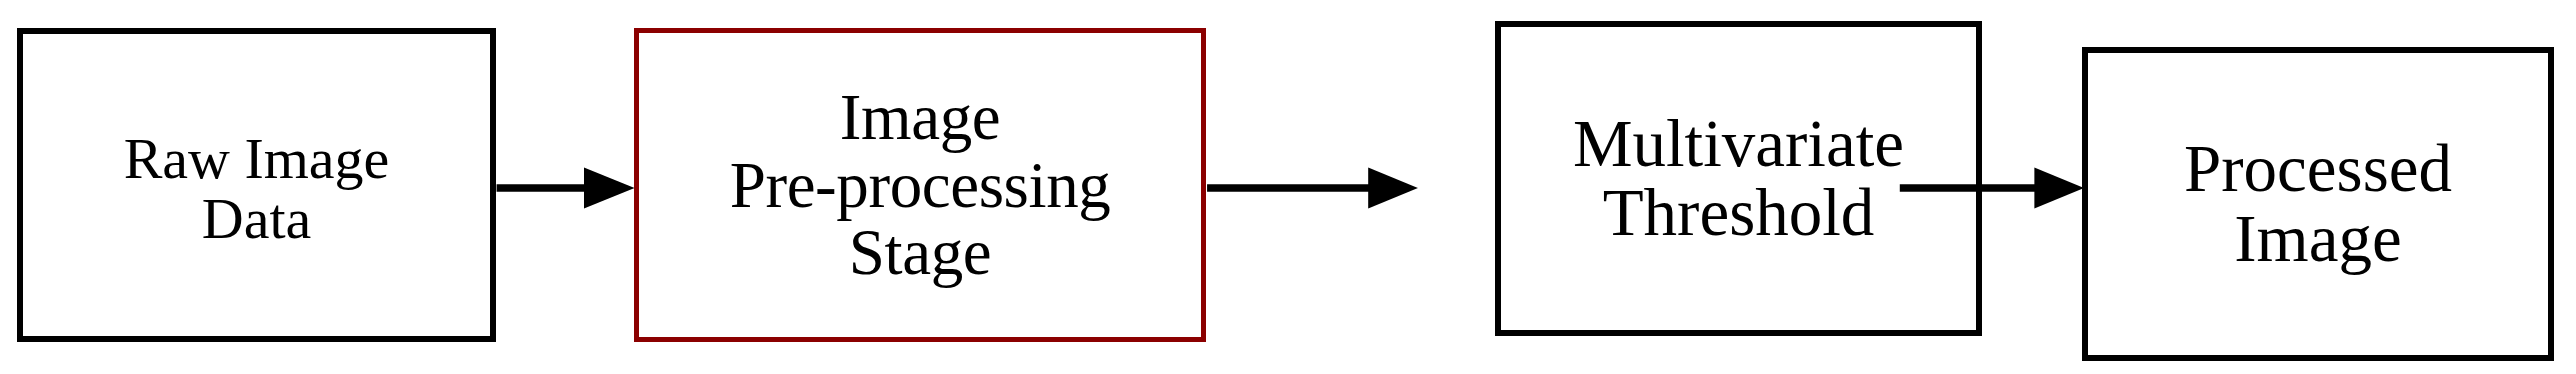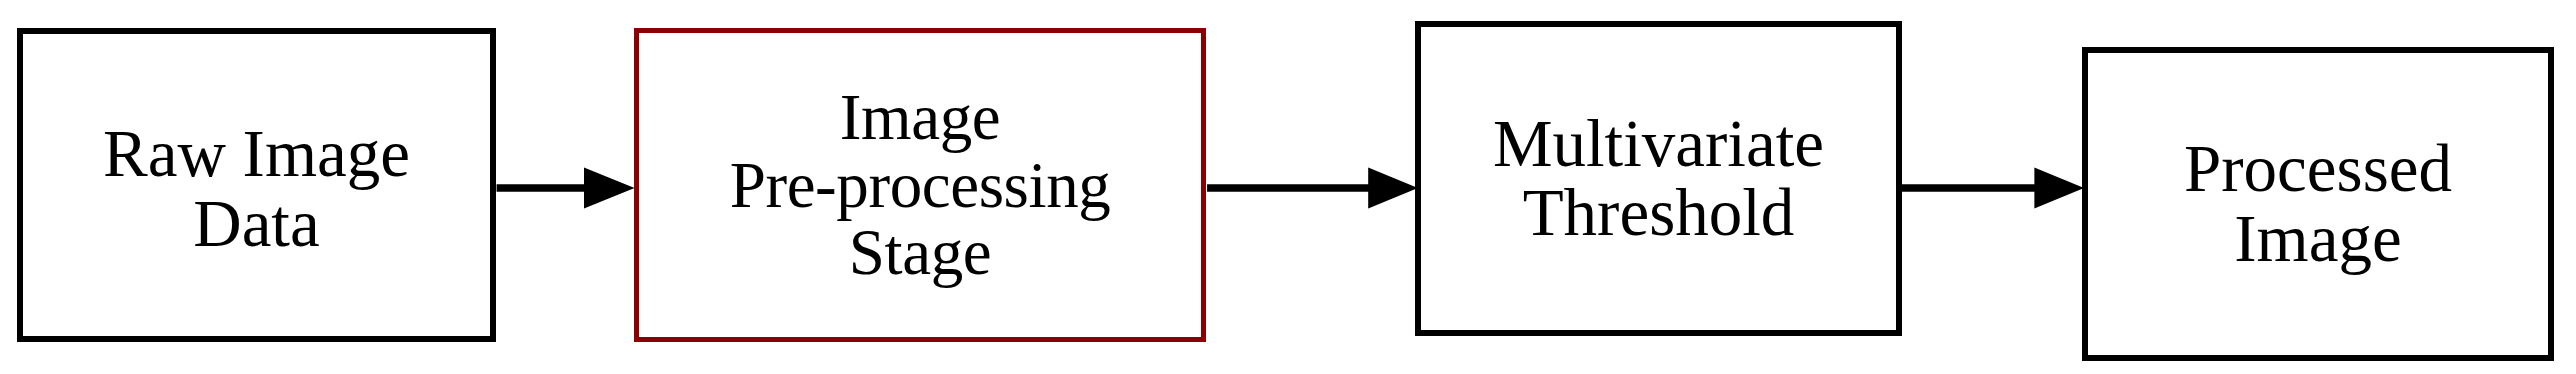--- a/index.html
+++ b/index.html
@@ -36,34 +36,34 @@
     color: #000000;
   }
 
   
   #node-raw-image-data {
     left: 17px;  top: 28.4px;
     width: 479px; height: 314px;
     border-width: 6px;
     border-color: #000000;
   }
-  #node-raw-image-data .label { font-size: 67px; margin-top: 7px; }
+  #node-raw-image-data .label { font-size: 58px; margin-top: 7px; }
 
   
   #node-preprocessing-stage {
     left: 634px; top: 28.4px;
     width: 572px; height: 314px;
     border-width: 5.2px;
     border-color: #8B0000;
   }
   #node-preprocessing-stage .label { font-size: 65px; letter-spacing: -0.4px; }
 
   
   #node-multivariate-threshold {
-    left: 1415px; top: 20.7px;
+    left: 1495px; top: 20.7px;
     width: 487px; height: 315px;
     border-width: 6px;
     border-color: #000000;
   }
   #node-multivariate-threshold .label { font-size: 67px; }
 
   
   #node-processed-image {
     left: 2082px; top: 34px;
     width: 472px; height: 314px;

